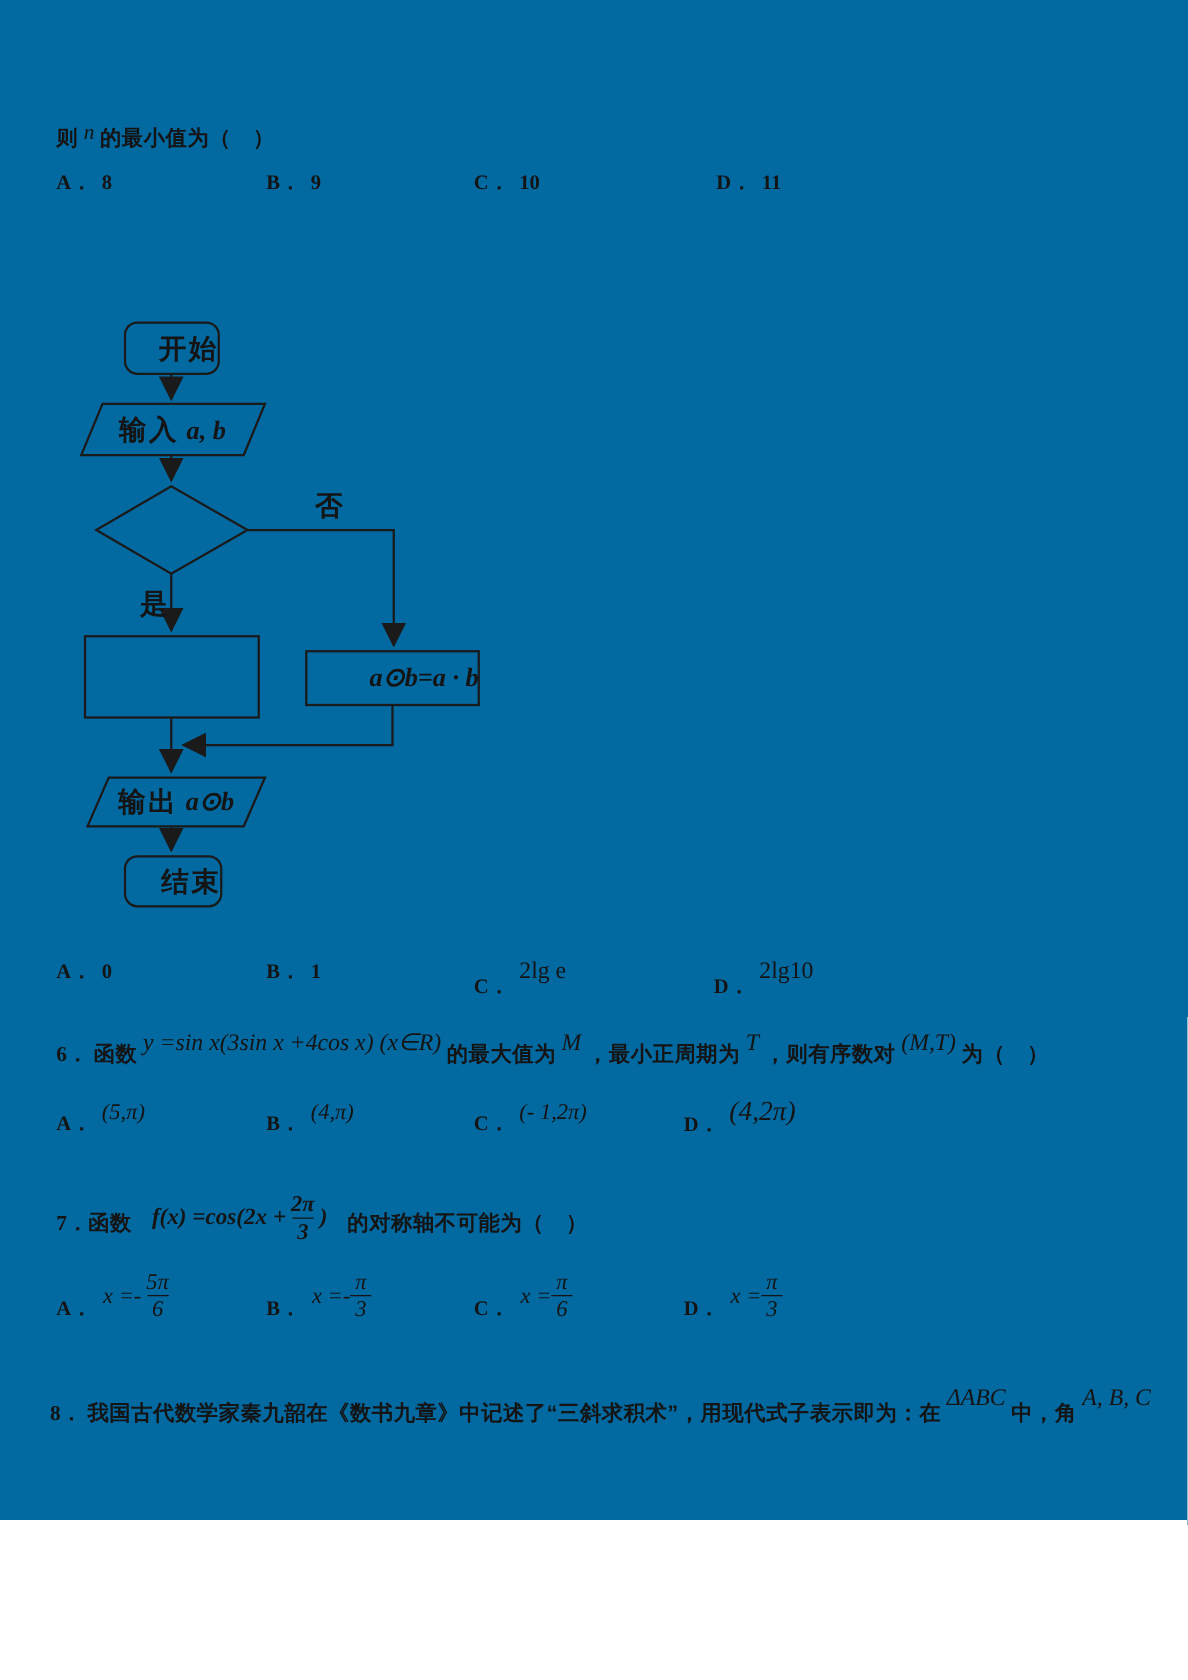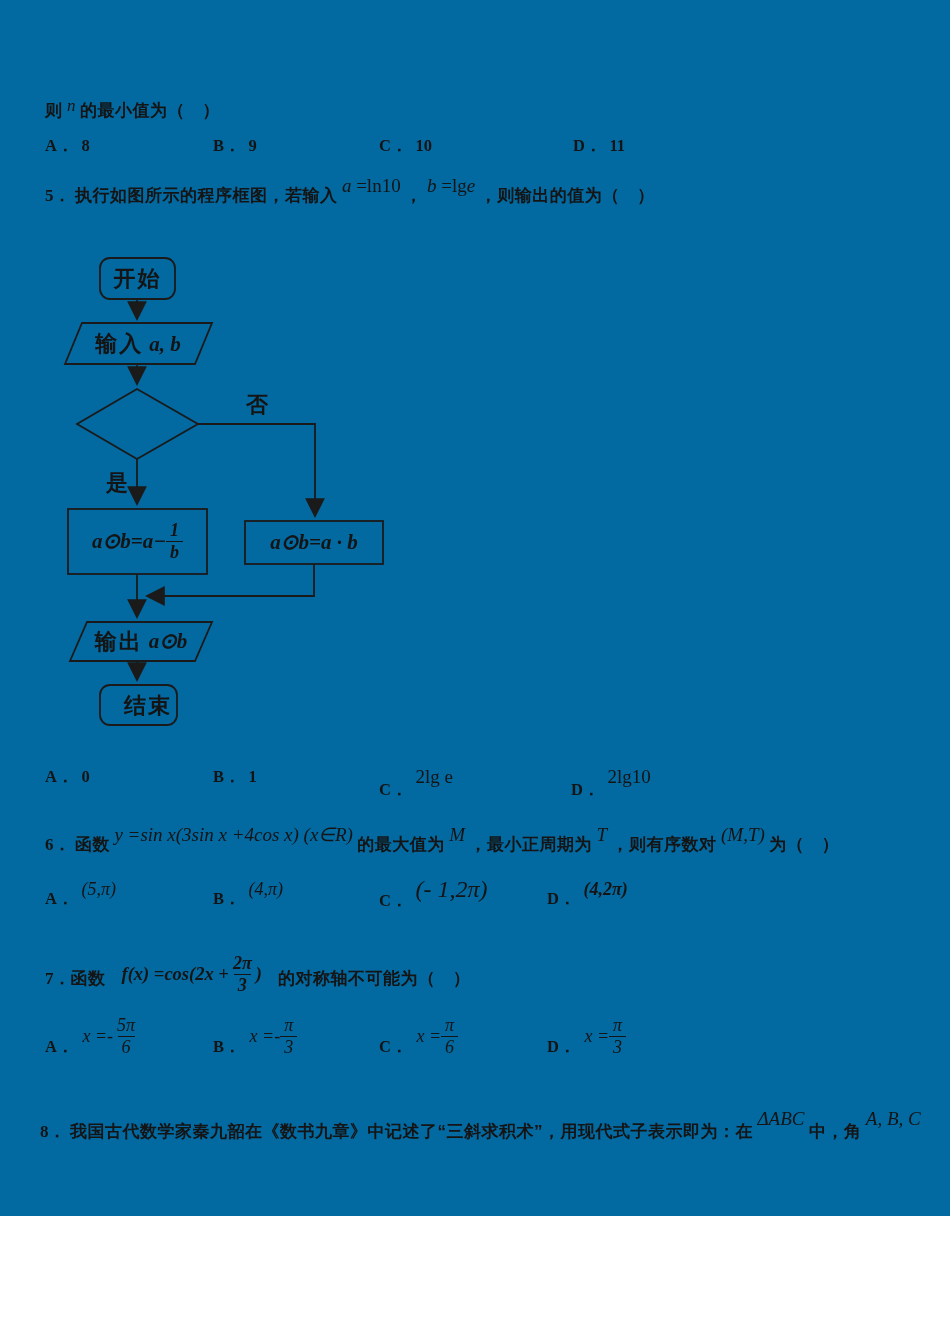--- a/index.html
+++ b/index.html
@@ -39,21 +39,21 @@
   .fr17 .fnum, .fr17 .fden { font-size: 18px; }
 
   
   .q7opt { position: absolute; display: flex; align-items: center; }
   .q7opt .lt { margin-top: 22px; margin-right: 9px; }
   .q7opt .math { font-size: 18px; }
 
   
   .flowchart { position: absolute; left: 60px; top: 251px; width: 340px; height: 482px; }
   .flowchart svg { position: absolute; left: 0; top: 0; }
-  .fc-label { position: absolute; text-align: center; color: #141414; font-weight: 700; }
+  .fc-label { position: absolute; text-align: right; color: #141414; font-weight: 700; }
   .fc-cn   { font-size: 22px; letter-spacing: 2px; }
   .fc-math { font-family: "Liberation Serif", serif; font-style: italic; font-weight: 700; font-size: 21px; letter-spacing: 0; }
   .fc-flex { display: flex; align-items: center; justify-content: center; }
   .fc-frac .fnum, .fc-frac .fden { font-size: 18px; }
 </style>
 </head>
 <body>
 
 <div class="page">
 
@@ -63,28 +63,20 @@
     <span class="cn">的最小值为（　）</span>
   </div>
 
   <div class="line" style="left:0; top:132px; width:950px; line-height:28px;">
     <span class="opt" style="left:45px;"><span class="lt">A．</span><span class="num optval">8</span></span>
     <span class="opt" style="left:213px;"><span class="lt">B．</span><span class="num optval">9</span></span>
     <span class="opt" style="left:379px;"><span class="lt">C．</span><span class="num optval">10</span></span>
     <span class="opt" style="left:547px;margin-left:26px;"><span class="lt">D．</span><span class="num optval">11</span></span>
   </div>
 
-  <div class="line" style="left:45px; top:168px; line-height:36px;">
-    <span class="lt" style="font-size:17px;">5．</span>
-    <span class="cn">执行如图所示的程序框图，若输入</span>
-    <span class="math raised"><i>a</i><span class="mathup" style="font-style:normal"> =ln10</span></span>
-    <span class="cn">，</span>
-    <span class="math raised"><i>b</i><span class="mathup" style="font-style:normal"> =lg</span><i>e</i></span>
-    <span class="cn">，则输出的值为（　）</span>
-  </div>
 
   <div class="flowchart">
     <svg width="340" height="482" viewBox="0 0 340 482">
       <defs>
         <marker id="ah" viewBox="0 0 10 10" refX="9" refY="5" markerWidth="11" markerHeight="11" orient="auto-start-reverse">
           <path d="M0,0 L10,5 L0,10 z" fill="#1a1a1a"></path>
         </marker>
       </defs>
       <g fill="none" stroke="#1a1a1a" stroke-width="1.8">
         <rect x="40" y="7" width="75" height="41" rx="10"></rect>
@@ -103,27 +95,20 @@
         <rect x="40" y="434" width="77" height="40" rx="10"></rect>
       </g>
     </svg>
     <div class="fc-label fc-cn" style="left:40px; top:9px; width:75px; line-height:38px;">开始</div>
     <div class="fc-label fc-flex" style="left:5px; top:73px; width:146px; height:40px;">
       <span class="fc-cn">输入</span>
         <span class="fc-math" style="margin-left:6px;">a, b</span>
     </div>
     <div class="fc-label fc-cn" style="left:180px; top:140px; width:36px; line-height:28px;">否</div>
     <div class="fc-label fc-cn" style="left:40px; top:218px; width:36px; line-height:28px;">是</div>
-    <div class="fc-label fc-flex" style="left:8px; top:258px; width:139px; height:65px;">
-      <span class="fc-math">a⊙b=a−</span>
-      <span class="frac fc-frac b">
-          <span class="fnum">1</span>
-          <span class="fden">b</span>
-        </span>
-    </div>
     <div class="fc-label fc-math" style="left:185px; top:270px; width:138px; line-height:43px;">a⊙b=a · b</div>
     <div class="fc-label fc-flex" style="left:12px; top:371px; width:138px; height:39px;">
       <span class="fc-cn">输出</span>
         <span class="fc-math" style="margin-left:6px;">a⊙b</span>
     </div>
     <div class="fc-label fc-cn" style="left:40px; top:436px; width:77px; line-height:38px;padding-left:19px;">结束</div>
   </div>
 
   <div class="line" style="left:0; top:760px; width:950px; line-height:34px;">
     <span class="opt" style="left:45px;"><span class="lt">A．</span><span class="num optval">0</span></span>
@@ -141,22 +126,22 @@
     <span class="cn">，最小正周期为</span>
     <span class="math raised">T</span>
     <span class="cn">，则有序数对</span>
     <span class="math raised">(M,T)</span>
     <span class="cn">为（　）</span>
   </div>
 
   <div class="line" style="left:0; top:872px; width:950px; line-height:34px;">
     <span class="opt" style="left:45px;"><span class="lt">A．</span><span class="math optval raised" style="font-size:18px;">(5,π)</span></span>
     <span class="opt" style="left:213px;"><span class="lt">B．</span><span class="math optval raised" style="font-size:18px;">(4,π)</span></span>
-    <span class="opt" style="left:379px;"><span class="lt">C．</span><span class="math optval raised" style="font-size:24px;">(- 1,2π)</span></span>
-    <span class="opt" style="left:547px;"><span class="lt">D．</span><span class="math optval raised" style="font-size:18px;font-weight:bold;">(4,2π)</span></span>
+    <span class="opt" style="left:379px;"><span class="lt">C．</span><span class="math optval raised" style="font-size:18px;">(- 1,2π)</span></span>
+    <span class="opt" style="left:547px;"><span class="lt">D．</span><span class="math optval raised" style="font-size:22px;">(4,2π)</span></span>
   </div>
 
   <div class="line q7line" style="left:45px; top:936px;">
     <span class="lt" style="font-size:17px;">7．</span>
     <span class="cn">函数</span>
     <span class="mathblock">
       <span class="math b" style="font-size:18.5px;">f(x) =cos(2x +</span>
       <span class="frac fr17 b">
           <span class="fnum">2π</span>
           <span class="fden">3</span>

